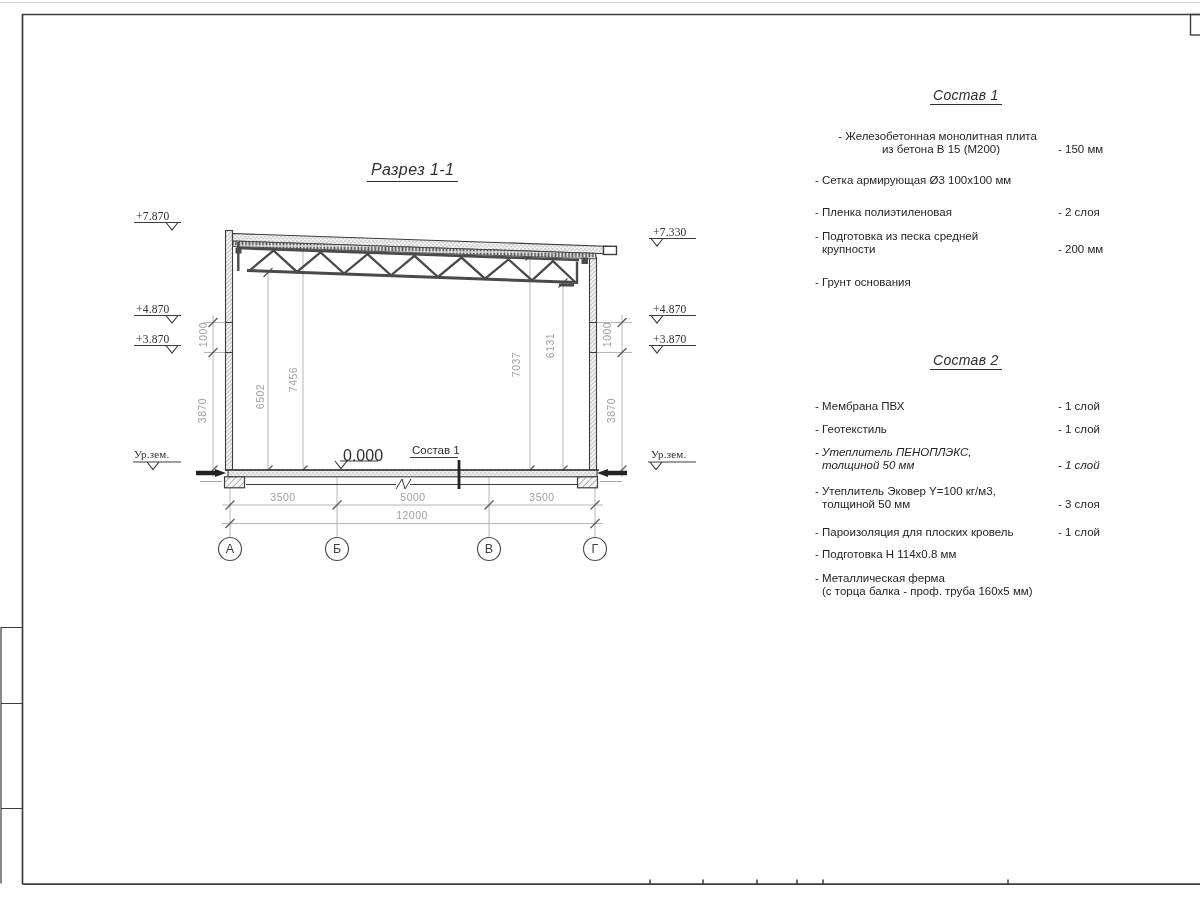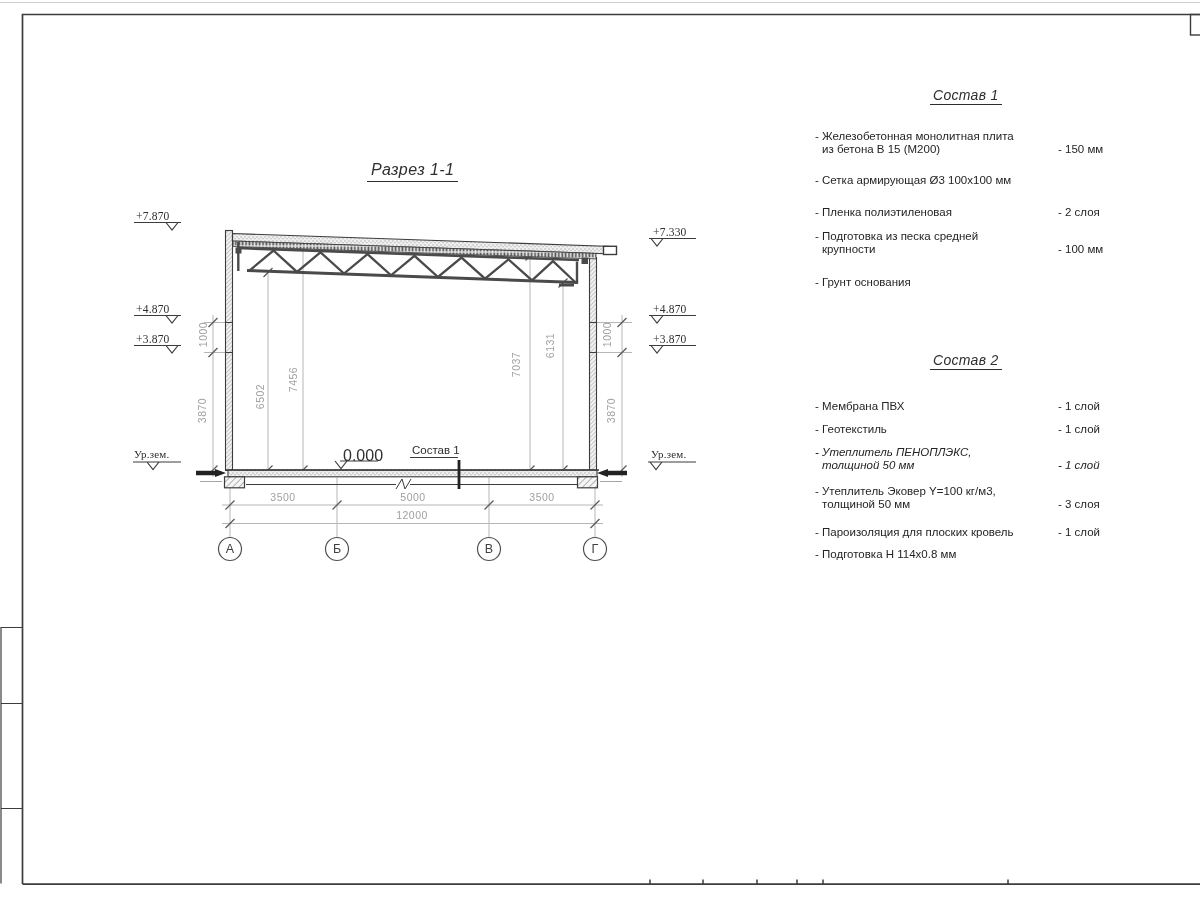--- a/index.html
+++ b/index.html
@@ -173,36 +173,36 @@
   <span class="lbl dim rot" style="left:181px;top:405px;">3870</span>
   <span class="lbl dim rot" style="left:586px;top:329px;">1000</span>
   <span class="lbl dim rot" style="left:590px;top:405px;">3870</span>
 
   <span class="lbl axis" style="left:219px;top:543px;">А</span>
   <span class="lbl axis" style="left:326px;top:543px;">Б</span>
   <span class="lbl axis" style="left:478px;top:543px;">В</span>
   <span class="lbl axis" style="left:584px;top:543px;">Г</span>
 
   <span class="lbl blk-title" style="left:930px;top:88px;">Состав 1</span>
-  <div class="item" style="left:815px;top:130px;">
+  <div class="item" style="left:815px;top:130px;text-align:center;">
     <span class="iname">- Железобетонная  монолитная плита
 из бетона В 15 (М200)</span>
     <span class="ival v-bot">- 150 мм</span>
   </div>
   <div class="item" style="left:815px;top:174px;">
     <span class="iname">- Сетка армирующая Ø3 100х100 мм</span>
   </div>
   <div class="item" style="left:815px;top:206px;">
     <span class="iname">- Пленка полиэтиленовая</span>
     <span class="ival v-top">-  2 слоя</span>
   </div>
   <div class="item" style="left:815px;top:230px;">
     <span class="iname">- Подготовка из песка средней
 крупности</span>
-    <span class="ival v-bot">- 100 мм</span>
+    <span class="ival v-bot">- 200 мм</span>
   </div>
   <div class="item" style="left:815px;top:276px;">
     <span class="iname">- Грунт основания</span>
   </div>
 
   <span class="lbl blk-title" style="left:930px;top:353px;">Состав 2</span>
   <div class="item" style="left:815px;top:400px;">
     <span class="iname">- Мембрана ПВХ</span>
     <span class="ival v-top">- 1 слой</span>
   </div>
@@ -220,14 +220,18 @@
 толщиной 50 мм</span>
     <span class="ival v-bot">- 3 слоя</span>
   </div>
   <div class="item" style="left:815px;top:526px;">
     <span class="iname">- Пароизоляция для плоских кровель</span>
     <span class="ival v-top">- 1 слой</span>
   </div>
   <div class="item" style="left:815px;top:548px;">
     <span class="iname">- Подготовка Н 114х0.8 мм</span>
   </div>
+  <div class="item" style="left:815px;top:572px;">
+    <span class="iname">- Металлическая ферма
+(с торца балка - проф. труба 160х5 мм)</span>
+  </div>
 
 </div>
 
 </body></html>

